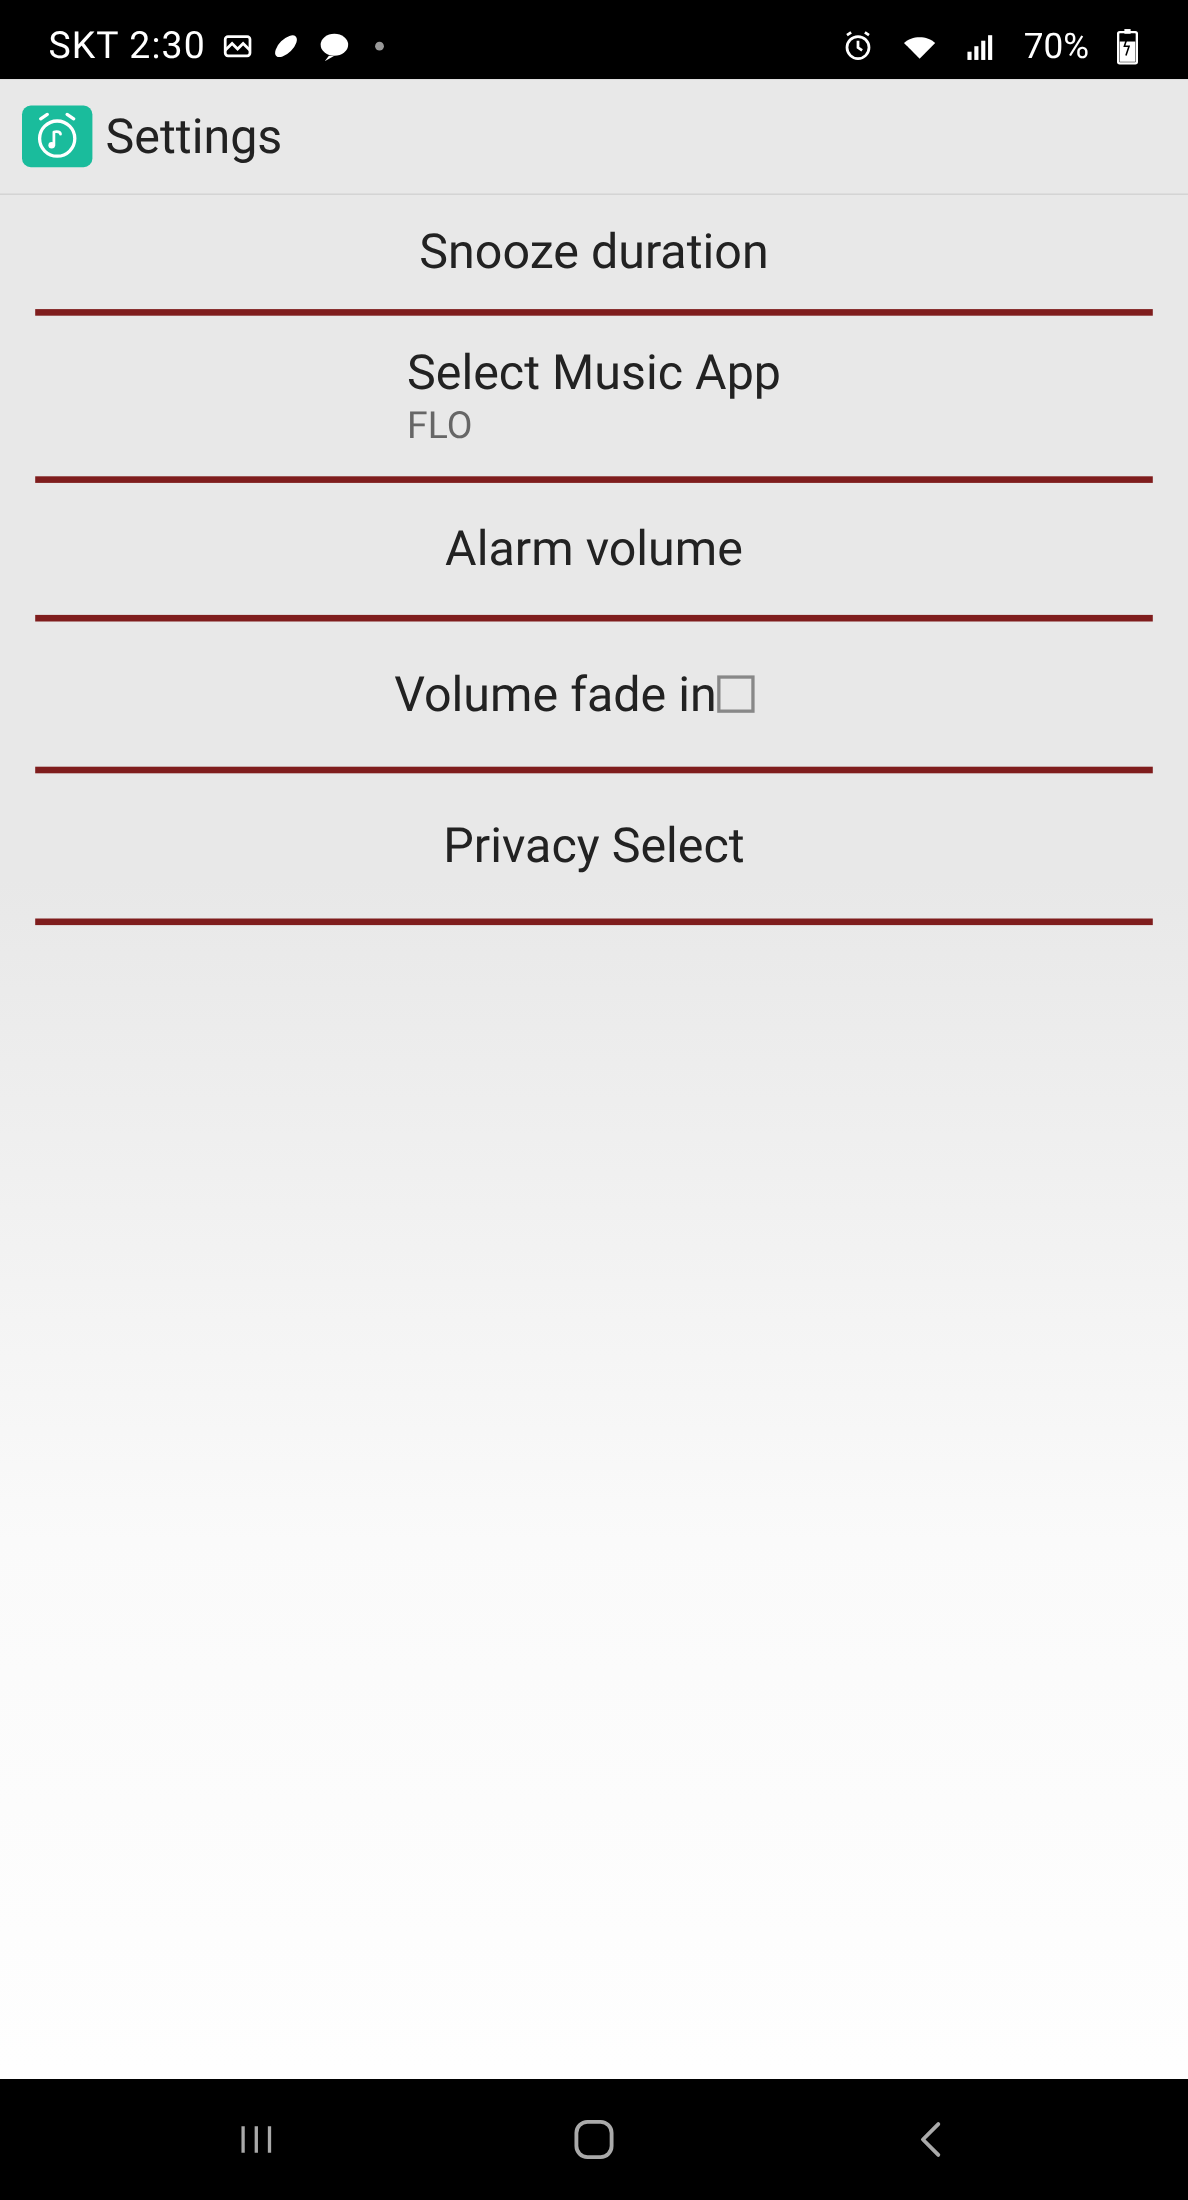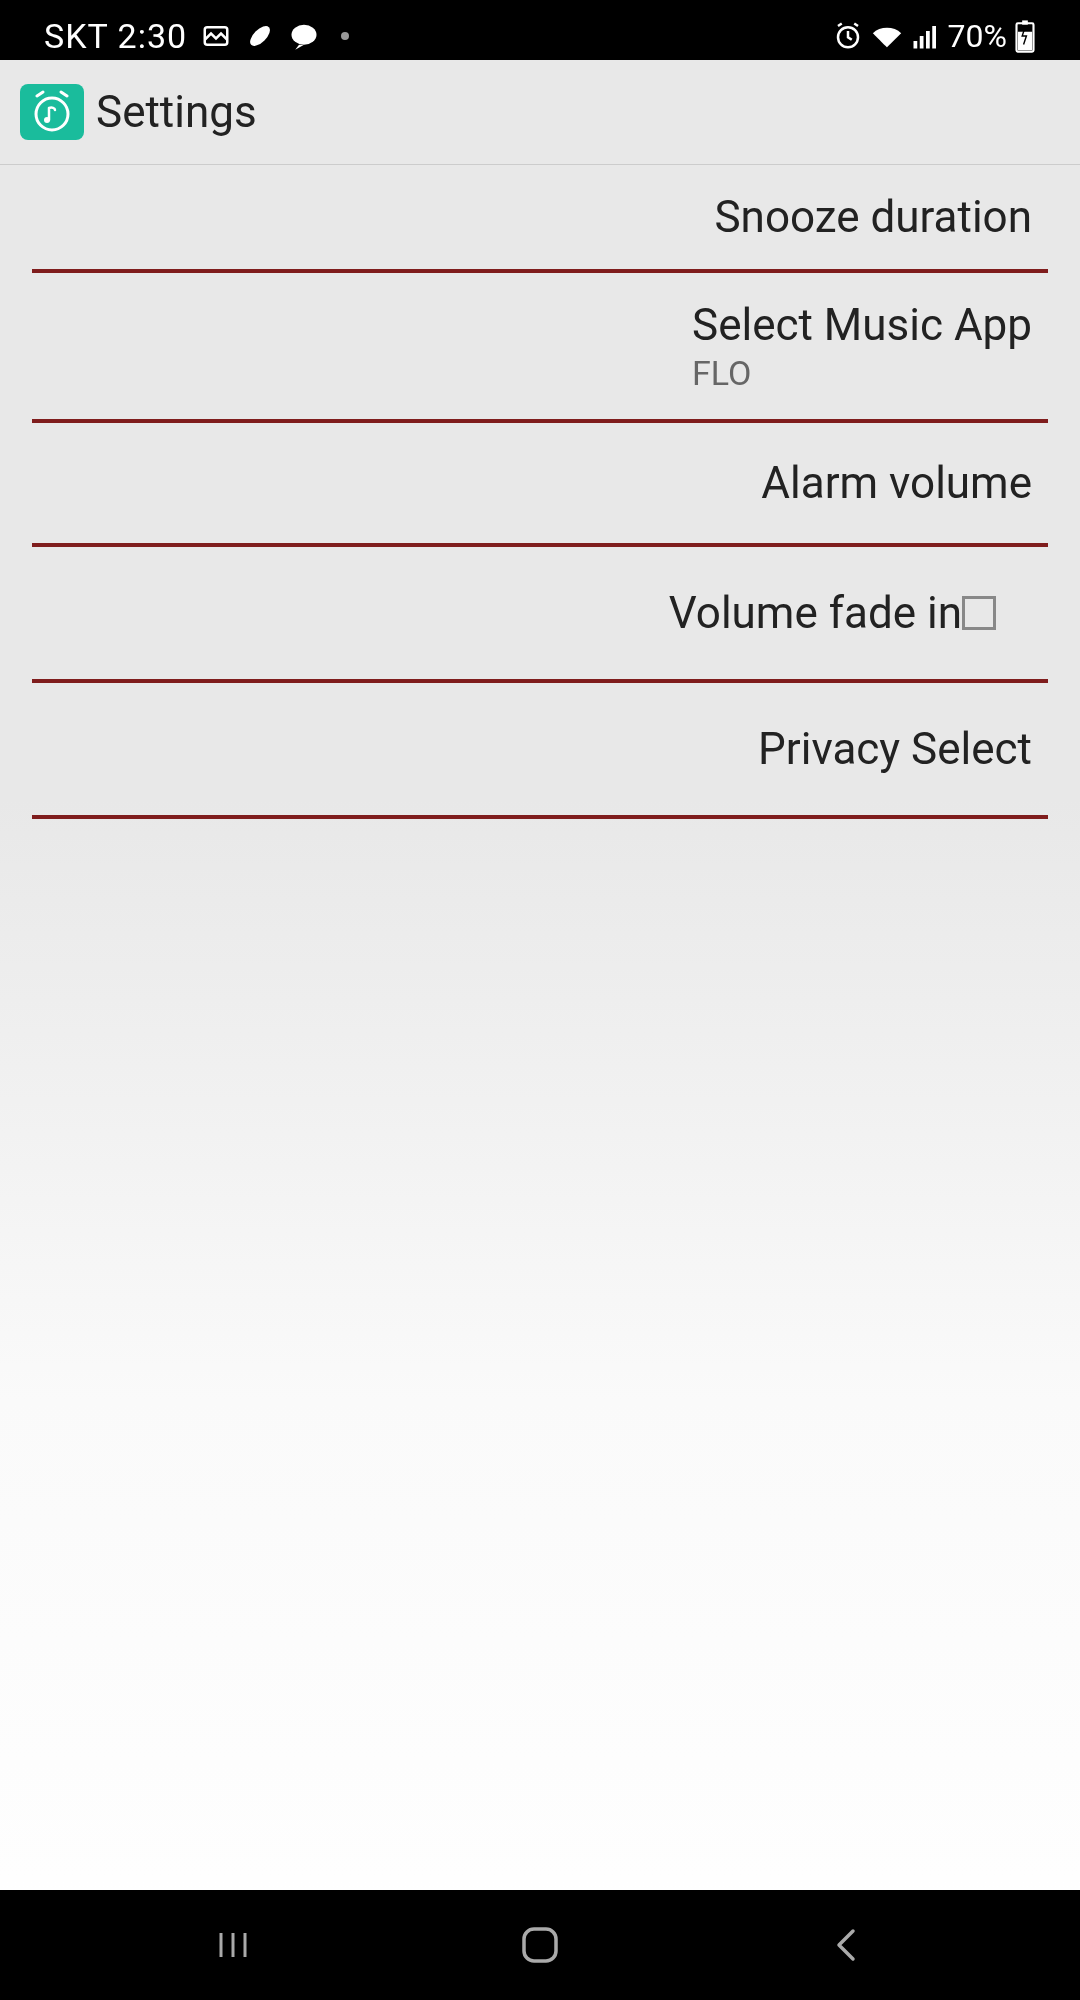--- a/index.html
+++ b/index.html
@@ -12,38 +12,38 @@
       height: 2000px;
       font-family: Roboto, Arial, sans-serif;
       background: linear-gradient(to bottom, #e8e8e8 0%, #e8e8e8 40%, #fafafa 70%, #ffffff 100%);
       display: flex;
       flex-direction: column;
       overflow: hidden;
     }
     
     
     .status-bar {
-      height: 60px;
+      height: 72px;
       background: #000;
       color: #fff;
       display: flex;
       align-items: center;
       justify-content: space-between;
       padding: 11px 44px 0 44px;
       font-size: 32px;
     }
     .status-left {
       display: flex;
       align-items: center;
       gap: 14px;
     }
     .status-right {
       display: flex;
       align-items: center;
-      gap: 7px;
+      gap: 24px;
     }
     .status-icon {
       display: inline-flex;
       align-items: center;
       justify-content: center;
     }
     .carrier-time {
       font-size: 34px;
       font-weight: 400;
       letter-spacing: 1px;
@@ -83,25 +83,25 @@
       color: #222;
       font-weight: 400;
     }
     
     
     .settings-list {
       flex: 1;
       padding: 0 32px;
     }
     .settings-item {
-      border-bottom: 4px solid #7f1d1d;
+      border-bottom: 6px solid #7f1d1d;
       padding: 26px 16px;
       display: flex;
       align-items: center;
-      justify-content: flex-end;
+      justify-content: center;
     }
     .settings-item-content {
       display: flex;
       flex-direction: column;
       gap: 2px;
     }
     .settings-item-title {
       font-size: 44px;
       color: #222;
       font-weight: 400;

